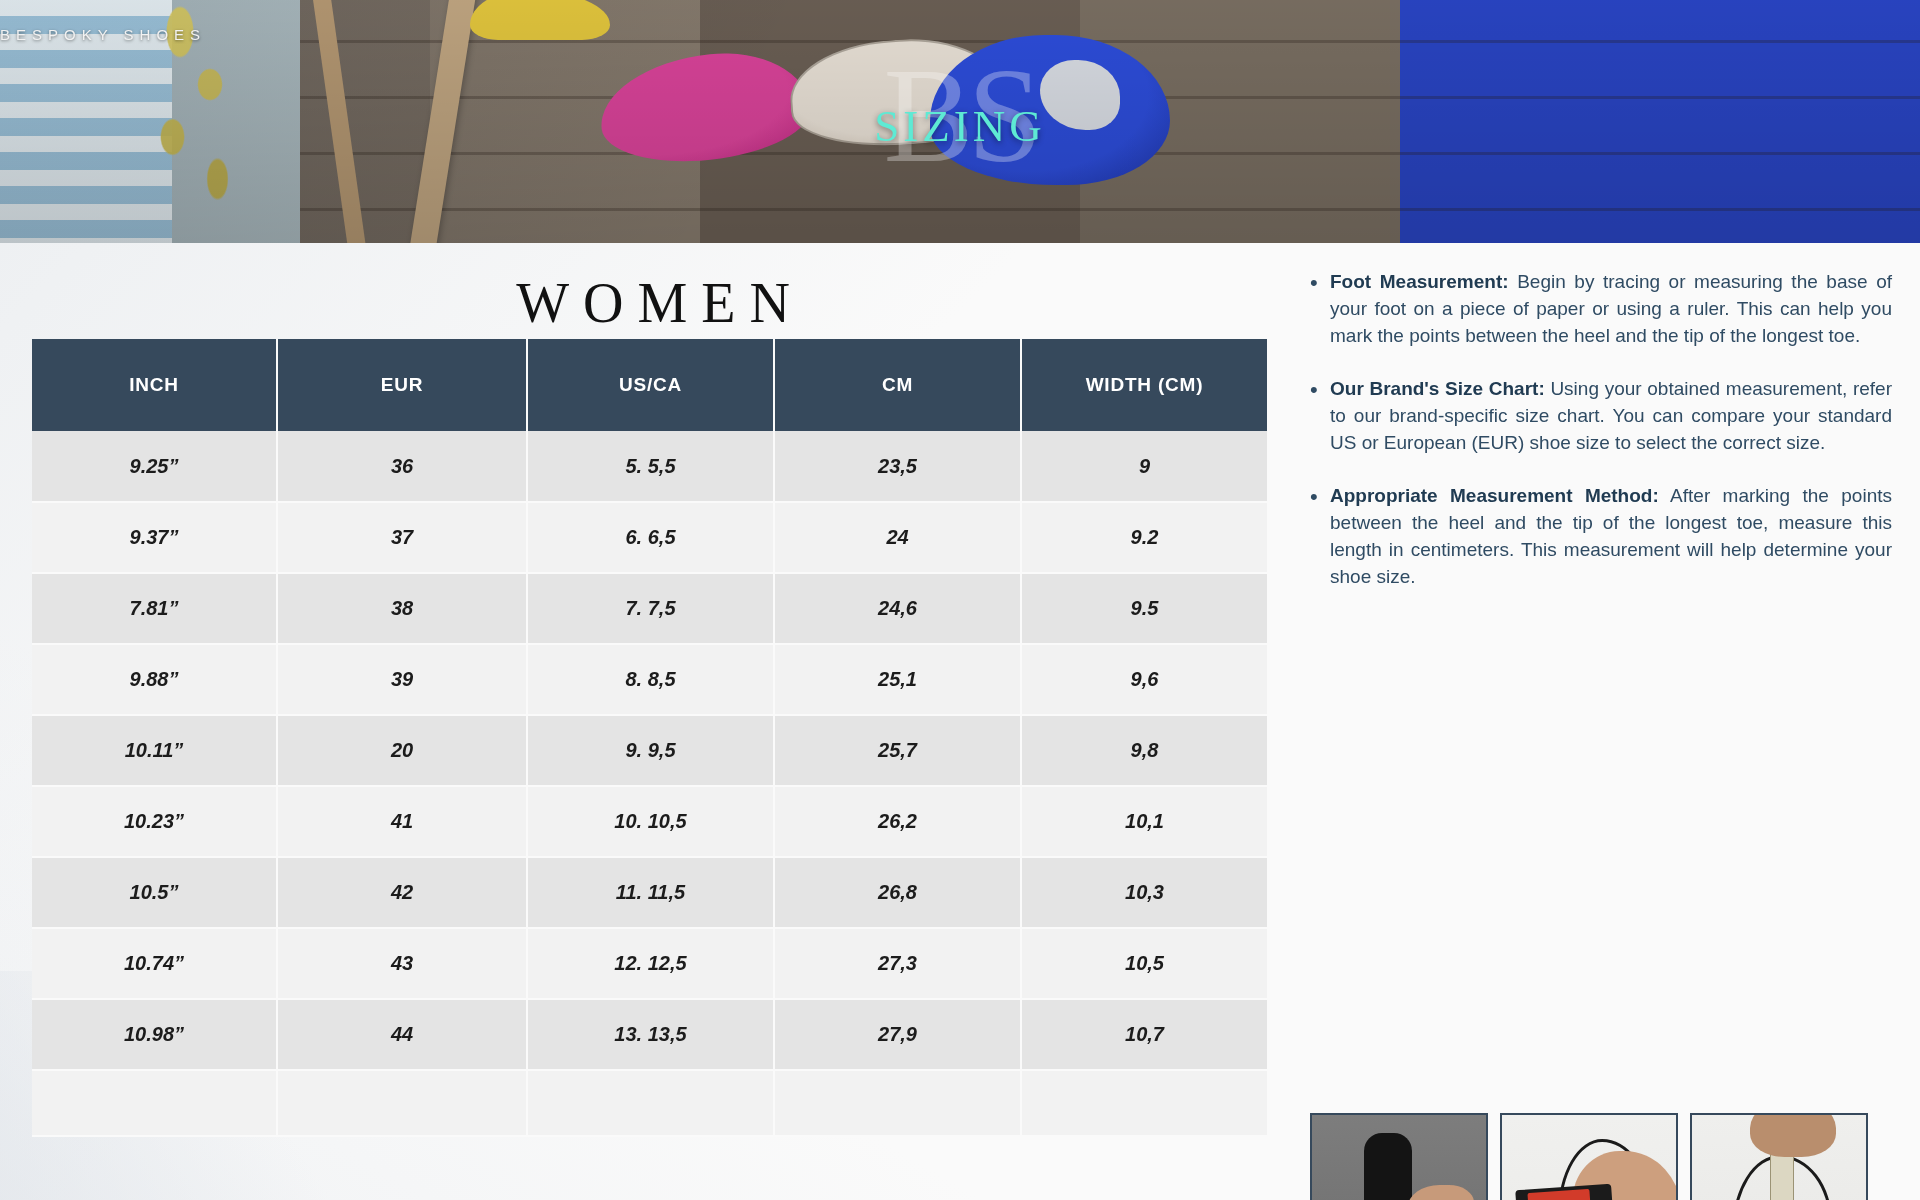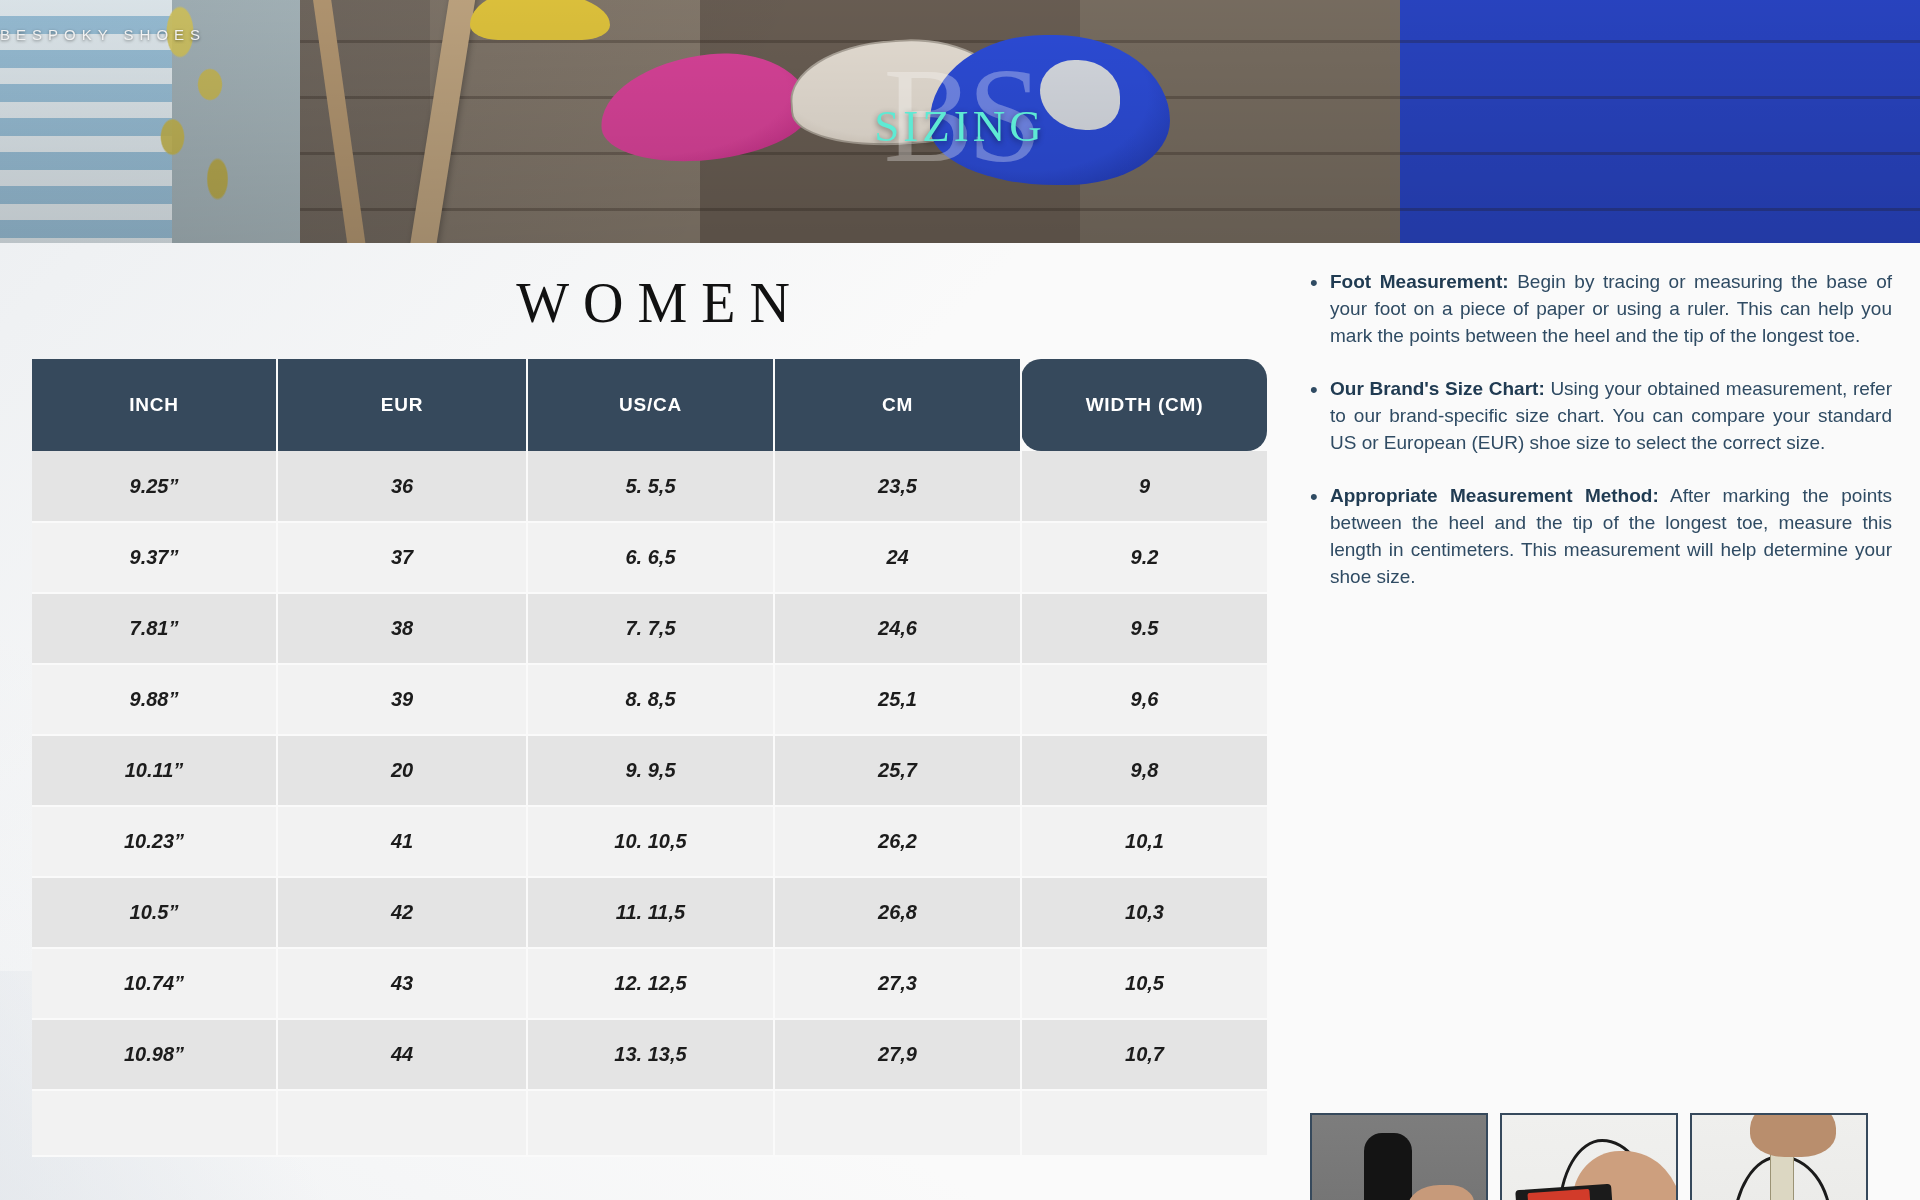--- a/index.html
+++ b/index.html
@@ -140,36 +140,36 @@
     font-size: 56px;
     letter-spacing: 14px;
     color: #111111;
     margin-top: 28px;
     margin-left: 30px;
   }
 
   
   table.size-table {
     position: absolute;
-    left: 32px; top: 116px;
+    left: 32px; top: 96px;
     width: 1235px;
     border-collapse: collapse;
     font-family: "Liberation Sans", sans-serif;
   }
   table.size-table th {
     background: #36495c;
     color: #ffffff;
     font-size: 19px;
     font-weight: bold;
     letter-spacing: .8px;
     height: 92px;
     border-right: 2px solid #fafafa;
     text-align: center;
   }
-  table.size-table th:last-child { border-right: none; border-radius: 20px; }
+  table.size-table th:last-child { border-right: none; }
   table.size-table td {
     text-align: center;
     font-size: 20px;
     font-weight: bold;
     color: #1c1c1c;
     height: 71px;
     border-right: 2px solid #fafafa;
     border-bottom: 2px solid #fafafa;
     font-style: italic;
   }

